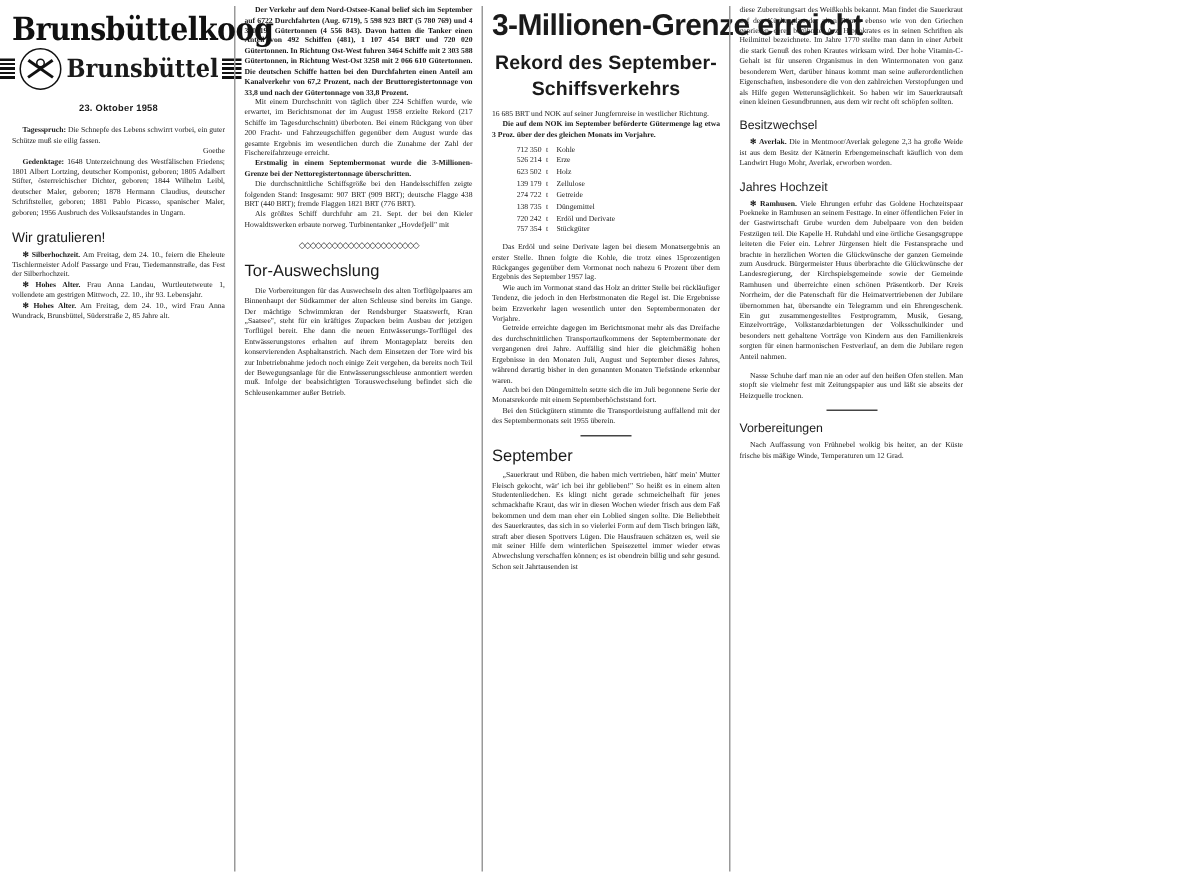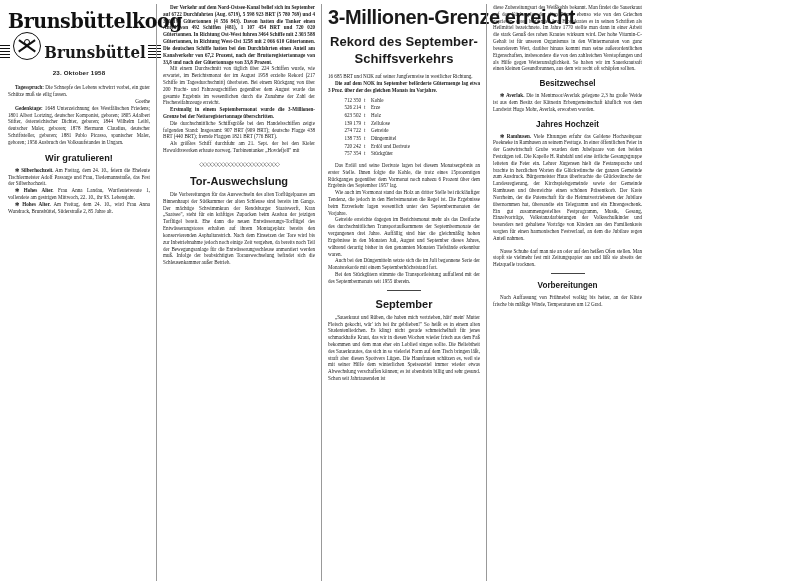--- a/index.html
+++ b/index.html
@@ -44,21 +44,21 @@
     font-weight:bold;
     font-size:19px;
     letter-spacing:-0.4px;
     line-height:1;
     color:#111;
     font-style:normal;
     transform:scaleY(1.12);
     transform-origin:center top;
   }
   .mast-row2{
-    display:flex;align-items:flex-end;justify-content:center;
+    display:flex;align-items:center;justify-content:center;
     margin-top:3px;gap:2px;
   }
   .bar{
     width:13px;height:15px;
     background:repeating-linear-gradient(to bottom,#111 0px,#111 1.4px,#fff 1.4px,#fff 3px);
     flex:0 0 auto;
   }
   .crest{
     width:26px;height:26px;border-radius:50%;
     border:1.6px solid #111;
@@ -111,22 +111,22 @@
     margin-top:4px;margin-bottom:6px;
     letter-spacing:0.1px;
   }
 
   
   p{margin:0 0 0 0;text-indent:7px;}
   p.noind{text-indent:0;}
   .lead{font-weight:bold;}
   .sec-head{
     font-family:"Liberation Sans", sans-serif;
-    font-weight:bold;
-    text-align:center;
+    font-weight:normal;
+    text-align:left;
     font-size:11px;
     margin:7px 0 4px 0;
     line-height:1.1;
   }
   .sec-head.sm{font-size:9.2px;}
   .sec-head.xs{font-size:8.2px;}
   .bold{font-weight:bold;}
   .star{font-weight:bold;}
   .item{text-indent:7px;}
   .rule-short{

